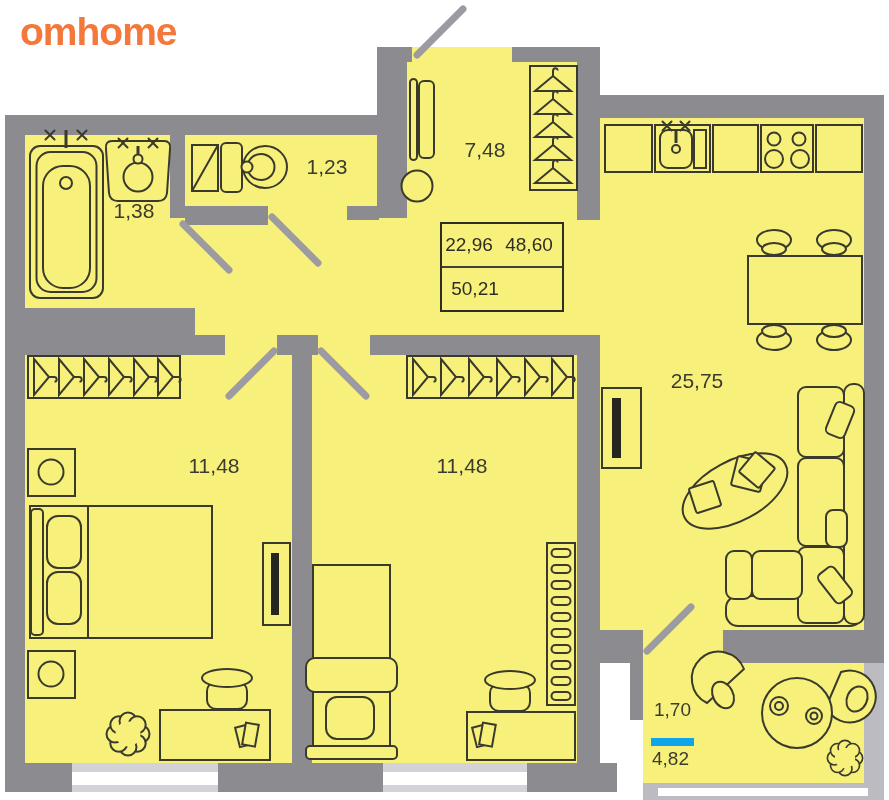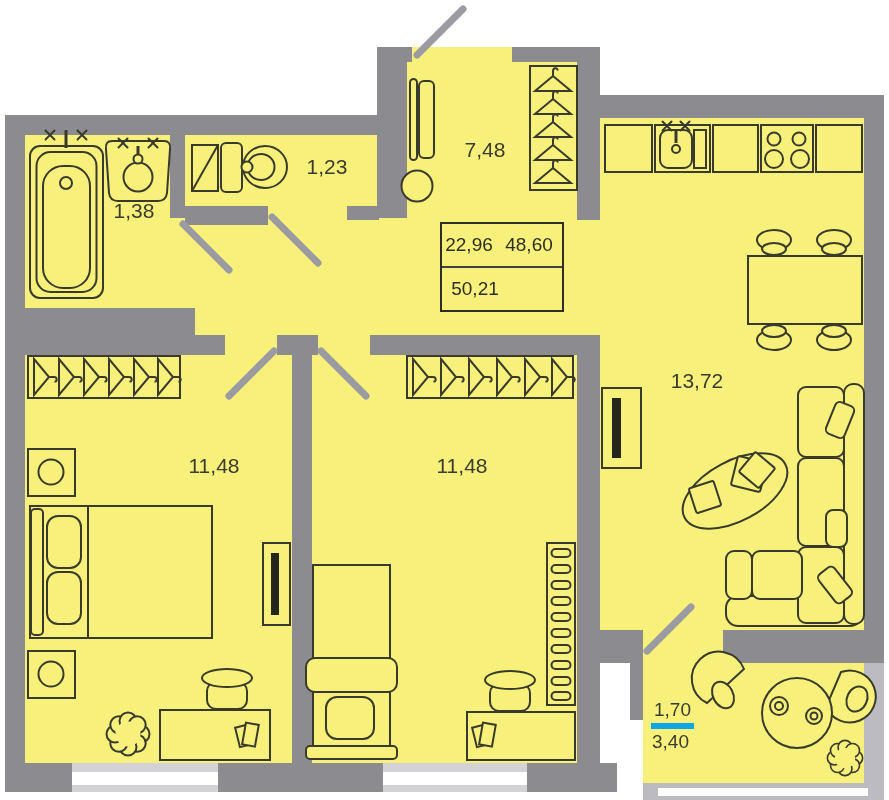--- a/index.html
+++ b/index.html
@@ -13,21 +13,21 @@
   }
   .plan-svg{position:absolute;left:0;top:0;}
   .lbl{
     position:absolute;transform:translate(-50%,-50%);
     font-size:21px;color:#3B3B2F;white-space:nowrap;
   }
   .balcony-lbl{
     position:absolute;left:651px;top:699px;
     font-size:19px;color:#3B3B2F;line-height:1.2;
   }
-  .balcony-lbl .top{display:inline-block;border-bottom:6px solid #0ea5e9;padding:0 3px 1px 3px;}
+  .balcony-lbl .top{display:inline-block;border-bottom:8px solid #0ea5e9;padding:0 3px 16px 3px;}
   .balcony-lbl .bottom{display:block;padding:2px 3px 0 1px;}
   .unit-table{
     position:absolute;left:440px;top:222px;width:120px;height:86px;
     border:2px solid #2E2E24;display:grid;grid-template-columns:54px 1fr;
     color:#2E2E24;
   }
   .unit-code{
     grid-row:1/4;display:flex;align-items:center;justify-content:center;
     border-right:2px solid #2E2E24;font-size:21px;
   }
@@ -35,20 +35,21 @@
     display:flex;align-items:center;justify-content:center;
     font-size:19px;border-bottom:2px solid #404040;
   }
   .unit-row.last{border-bottom:none;margin-left:12px;}
 </style>
 </head>
 <body>
 
 <div class="screen">
 
+  <div class="logo">omhome</div>
 
   <svg class="plan-svg" width="889" height="800" viewBox="0 0 889 800">
     <defs>
       <g id="hang" fill="none">
         <path d="M-18,10 L0,-5 L18,10 Z"></path>
         <path d="M0,-5 L0,-10 C0,-13.5 5,-13.5 4.5,-10.5"></path>
       </g>
       <g id="dchair">
         <ellipse cx="0" cy="0" rx="17" ry="10"></ellipse>
         <ellipse cx="0" cy="9" rx="12" ry="6"></ellipse>
@@ -321,27 +322,27 @@
         <circle cx="814" cy="716" r="8"></circle>
         <circle cx="814" cy="716" r="3.5"></circle>
         <use href="#flower" transform="translate(845,758) scale(0.82)"></use>
       </g>
     </g>
   </svg>
 
   <div class="lbl" style="left:134px;top:211px">1,38</div>
   <div class="lbl" style="left:327px;top:167px">1,23</div>
   <div class="lbl" style="left:485px;top:150px">7,48</div>
-  <div class="lbl" style="left:697px;top:381px">13,72</div>
+  <div class="lbl" style="left:697px;top:381px">25,75</div>
   <div class="lbl" style="left:214px;top:466px">11,48</div>
   <div class="lbl" style="left:462px;top:466px">11,48</div>
 
   <div class="balcony-lbl">
     <span class="top">1,70</span>
-    <span class="bottom">3,40</span>
+    <span class="bottom">4,82</span>
   </div>
 
   <div class="unit-table">
     <div class="unit-row">22,96</div>
     <div class="unit-row">48,60</div>
     <div class="unit-row last">50,21</div>
   </div>
 
 </div>
 

